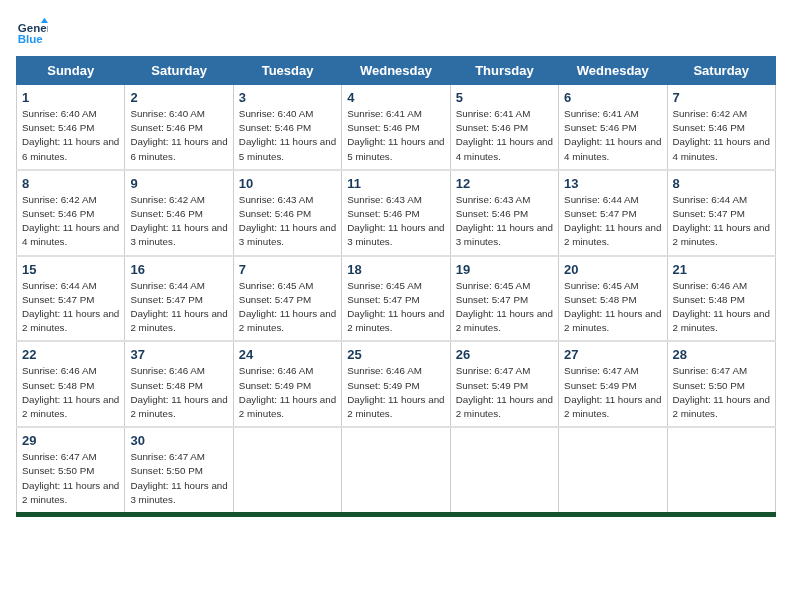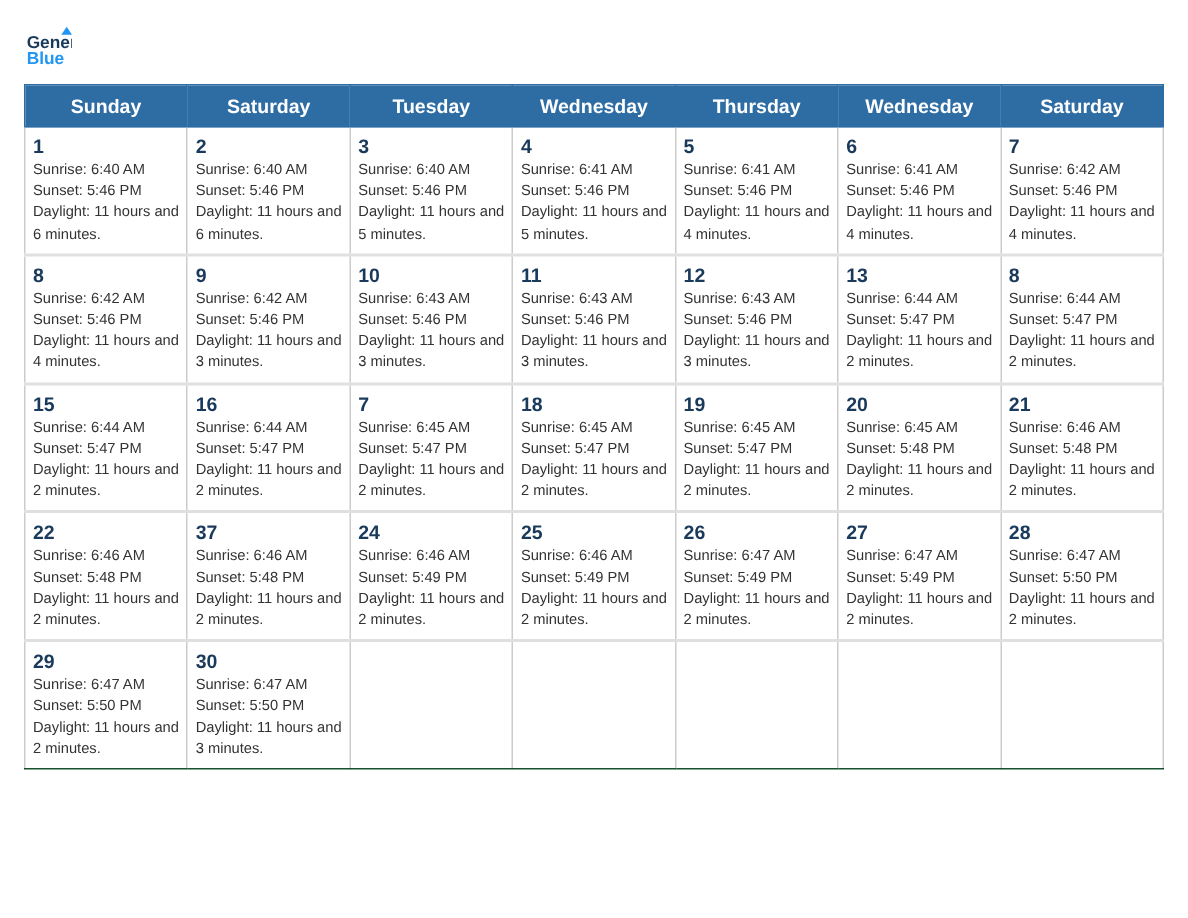--- a/index.html
+++ b/index.html
@@ -53,21 +53,21 @@
     }
     .calendar td {
       border: 1px solid #ccc;
       vertical-align: top;
       padding: 5px 5px;
       width: calc(100% / 7);
       min-height: 80px;
       background: #fff;
     }
     .calendar tr:last-child td {
-      border-bottom: 1px solid #14532d;
+      border-bottom: 5px solid #14532d;
     }
     .day-num {
       font-size: 13px;
       font-weight: bold;
       color: #1a3a5c;
       display: block;
       margin-bottom: 2px;
     }
     .day-info {
       font-size: 9.8px;

